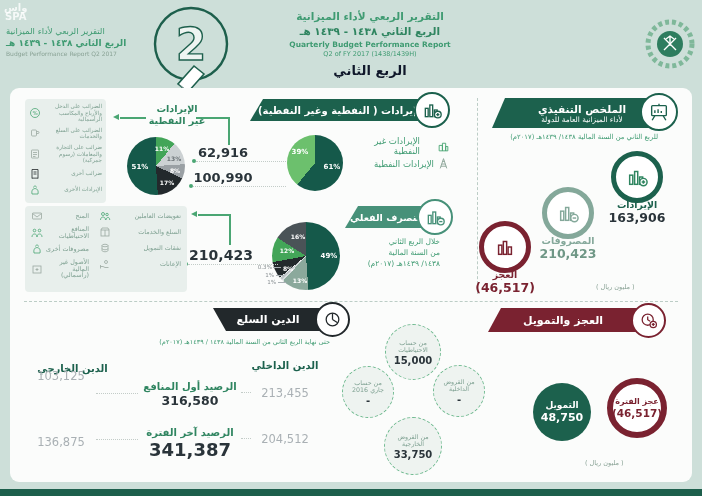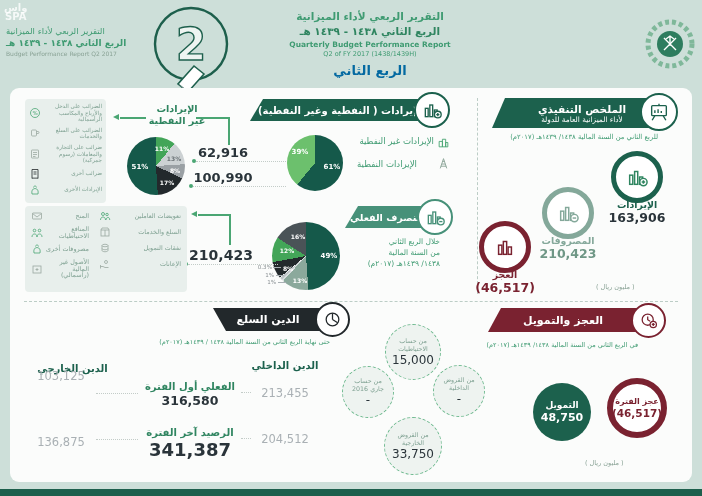--- a/index.html
+++ b/index.html
@@ -27,21 +27,21 @@
   .lbox{position:absolute;background:#e8efec;border-radius:4px}
   .lrow{display:flex;flex-direction:row;align-items:center;gap:3px;padding:2px 4px}
   .lrow .txt{flex:1;text-align:right;color:#7fa192;font-size:5.6px;line-height:6.6px}
   .num-line{position:absolute;border-top:1px dotted #c3ccc8}
   .gdot{position:absolute;width:4px;height:4px;border-radius:50%;background:#4aa673}
   .conn{position:absolute;background:#4aa673}
   .arrowL{position:absolute;width:0;height:0;border-top:3.5px solid transparent;border-bottom:3.5px solid transparent;border-right:6px solid #4aa673}
   .dcirc{position:absolute;border:1.5px dashed #6db98e;background:#eef3f0;border-radius:50%;box-sizing:border-box;
     display:flex;flex-direction:column;align-items:center;justify-content:center;color:#7fa192;text-align:center}
   .dcirc .t{font-size:6.3px;line-height:7.5px}
-  .dcirc .v{font-size:12px;font-weight:normal;color:#2a343a;margin-top:1px}
+  .dcirc .v{font-size:10px;font-weight:bold;color:#2a343a;margin-top:1px}
   .leader{position:absolute;border-top:1.6px dotted #c3ccc8}
   .sml{position:absolute;color:#8a9194;font-size:5.6px;white-space:nowrap}
   .wm{position:absolute;left:4px;top:3px;color:rgba(255,255,255,.8);font-weight:bold;font-size:10px;line-height:9px;text-align:center;direction:ltr}
   svg{display:block}
 </style>
 </head>
 <body>
 
 <div class="stage">
 
@@ -63,21 +63,21 @@
       <path d="M40 86 L34 82 L44 90 Z" fill="#b9b3bd"></path>
       <text x="47" y="58" text-anchor="middle" font-size="44" font-weight="bold" fill="#eef4f1" stroke="#1d5f4c" stroke-width="1.4">2</text>
     </svg>
   </div>
 
   <div class="abs ctr" style="left:272px;top:10px;width:196px">
     <div class="grn b" style="font-size:10.5px">التقرير الربعي لأداء الميزانية</div>
     <div class="b" style="font-size:10.5px;color:#2f8560;margin-top:3px">الربع الثاني ١٤٣٨ - ١٤٣٩ هـ</div>
     <div class="grn b ltr" style="font-size:7.5px;margin-top:3px">Quarterly Budget Performance Report</div>
     <div class="grn ltr" style="font-size:6.5px;margin-top:1px">Q2 of FY 2017 (1438/1439H)</div>
-    <div class="b" style="font-size:13px;color:#0369a1;margin-top:5px">الربع الثاني</div>
+    <div class="b" style="font-size:13px;color:#0f172a;margin-top:5px">الربع الثاني</div>
   </div>
 
   <div class="abs" style="left:644px;top:18px">
     <svg width="52" height="52" viewBox="0 0 52 52">
       <circle cx="26" cy="26" r="22" fill="none" stroke="#7fb89a" stroke-width="5" stroke-dasharray="4 3"></circle>
       <circle cx="26" cy="26" r="13" fill="#2e7d5f"></circle>
       <path d="M20 32 L32 20 M20 20 L32 32" stroke="#ffffff" stroke-width="1.4"></path>
       <path d="M26 18 v10 M22 21 l4 -3 l4 3" stroke="#ffffff" stroke-width="1.4" fill="none"></path>
     </svg>
   </div>
@@ -94,27 +94,27 @@
         <rect x="14.8" y="12" width="3.4" height="8"></rect>
       <circle cx="19" cy="17.5" r="4" fill="#fff"></circle>
         <path d="M19 15.6v3.8M17.1 17.5h3.8"></path>
     </svg>
   </div>
 
   <div class="pie" style="left: 287px; top: 135px; width: 56px; height: 56px; background: conic-gradient(rgb(21, 89, 74) 0deg, rgb(21, 89, 74) 219.6deg, rgb(108, 192, 109) 219.6deg, rgb(108, 192, 109) 360deg);"></div>
   <div class="plabel" style="left:332px;top:167px;font-size:7px">61%</div>
   <div class="plabel" style="left:300px;top:152px;font-size:7px">39%</div>
 
-  <div class="abs" style="left:352px;top:136px;width:98px;display:flex;gap:3px">
+  <div class="abs" style="left:352px;top:136px;width:98px;display:flex;align-items:center;gap:17px">
     <svg width="13" height="13" viewBox="0 0 24 24" fill="none" stroke="#4aa673" stroke-width="1.7">
       <path d="M4 20V10h6v10M10 20V6h6v14M16 20v-8h4v8M4 20h16"></path>
     </svg>
     <span class="grn" style="font-size:8.6px;flex:1;text-align:right">الإيرادات غير النفطية</span>
   </div>
-  <div class="abs" style="left:352px;top:157px;width:98px;display:flex;align-items:center;gap:20px">
+  <div class="abs" style="left:352px;top:157px;width:98px;display:flex;align-items:center;gap:3px">
     <svg width="13" height="13" viewBox="0 0 24 24" fill="none" stroke="#8aa396" stroke-width="1.7">
       <path d="M12 3L6 21M12 3l6 18M8.5 13h7M7 17h10M10 8h4"></path>
     </svg>
     <span class="grn" style="font-size:8.6px;flex:1;text-align:right">الإيرادات النفطية</span>
   </div>
 
   <div class="abs b dark ctr" style="left:193px;top:145px;width:60px;font-size:13px">62,916</div>
   <div class="num-line" style="left:196px;top:161px;width:90px"></div>
   <div class="gdot" style="left:192px;top:159px"></div>
   <div class="abs b dark ctr" style="left:190px;top:170px;width:66px;font-size:13px">100,990</div>
@@ -330,21 +330,21 @@
     <svg width="19" height="19" viewBox="0 0 24 24" fill="none" stroke="#22282b" stroke-width="1.6">
       <circle cx="12" cy="12" r="8"></circle>
         <path d="M12 12V4M12 12l6.5 4"></path>
     </svg>
   </div>
   <div class="abs grn" style="left:130px;top:338px;width:200px;font-size:6.5px;text-align:right">حتى نهاية الربع الثاني من السنة المالية ١٤٣٨ / ١٤٣٩هـ (٢٠١٧م)</div>
 
   <div class="abs b ctr" style="left:250px;top:360px;width:70px;font-size:10px;color:#1c614d">الدين الداخلي</div>
   <div class="abs b ctr" style="left:35px;top:363px;width:75px;font-size:10px;color:#1c614d">الدين الخارجي</div>
 
-  <div class="abs b ctr" style="left:140px;top:381px;width:100px;font-size:10px;color:#2f8560">الفعلي أول الفترة</div>
+  <div class="abs b ctr" style="left:140px;top:381px;width:100px;font-size:10px;color:#2f8560">الرصيد أول المنافع</div>
   <div class="abs b dark ctr" style="left:140px;top:393px;width:100px;font-size:12.5px">316,580</div>
   <div class="abs gray ctr" style="left:252px;top:386px;width:66px;font-size:11.5px">213,455</div>
   <div class="abs gray ctr" style="left:28px;top:369px;width:66px;font-size:11.5px">103,125</div>
   <div class="leader" style="left:241px;top:392px;width:10px"></div>
   <div class="leader" style="left:96px;top:393px;width:42px"></div>
 
   <div class="abs b ctr" style="left:140px;top:427px;width:100px;font-size:10px;color:#2f8560">الرصيد آخر الفترة</div>
   <div class="abs b dark ctr" style="left:140px;top:439px;width:100px;font-size:18px">341,387</div>
   <div class="abs gray ctr" style="left:252px;top:432px;width:66px;font-size:11.5px">204,512</div>
   <div class="abs gray ctr" style="left:28px;top:435px;width:66px;font-size:11.5px">136,875</div>
@@ -353,21 +353,20 @@
 
   <div class="banner" style="left:488px;top:308px;width:150px;height:24px;background:#7a2230;font-size:11px;font-weight:bold">العجز والتمويل</div>
   <div class="bcirc" style="left:631px;top:303px;width:35px;height:35px;border:2px solid #7a2230">
     <svg width="19" height="19" viewBox="0 0 24 24" fill="none" stroke="#7a2230" stroke-width="1.6">
       <circle cx="11" cy="11" r="7"></circle>
         <path d="M11 7v4l3 2"></path>
       <circle cx="18" cy="17" r="4" fill="#fff"></circle>
         <path d="M18 15.1v3.8M16.1 17h3.8"></path>
     </svg>
   </div>
-  <div class="abs grn" style="left:460px;top:341px;width:178px;font-size:6.5px;text-align:right">في الربع الثاني من السنة المالية ١٤٣٨/ ١٤٣٩هـ (٢٠١٧م)</div>
 
   <div class="dcirc" style="left:385px;top:324px;width:56px;height:56px">
     <div class="t">من حساب</div>
     <div class="t">الاحتياطيات</div>
     <div class="v">15,000</div>
   </div>
   <div class="dcirc" style="left:433px;top:365px;width:52px;height:52px">
     <div class="t">من القروض</div>
     <div class="t">الداخلية</div>
     <div class="v">-</div>

